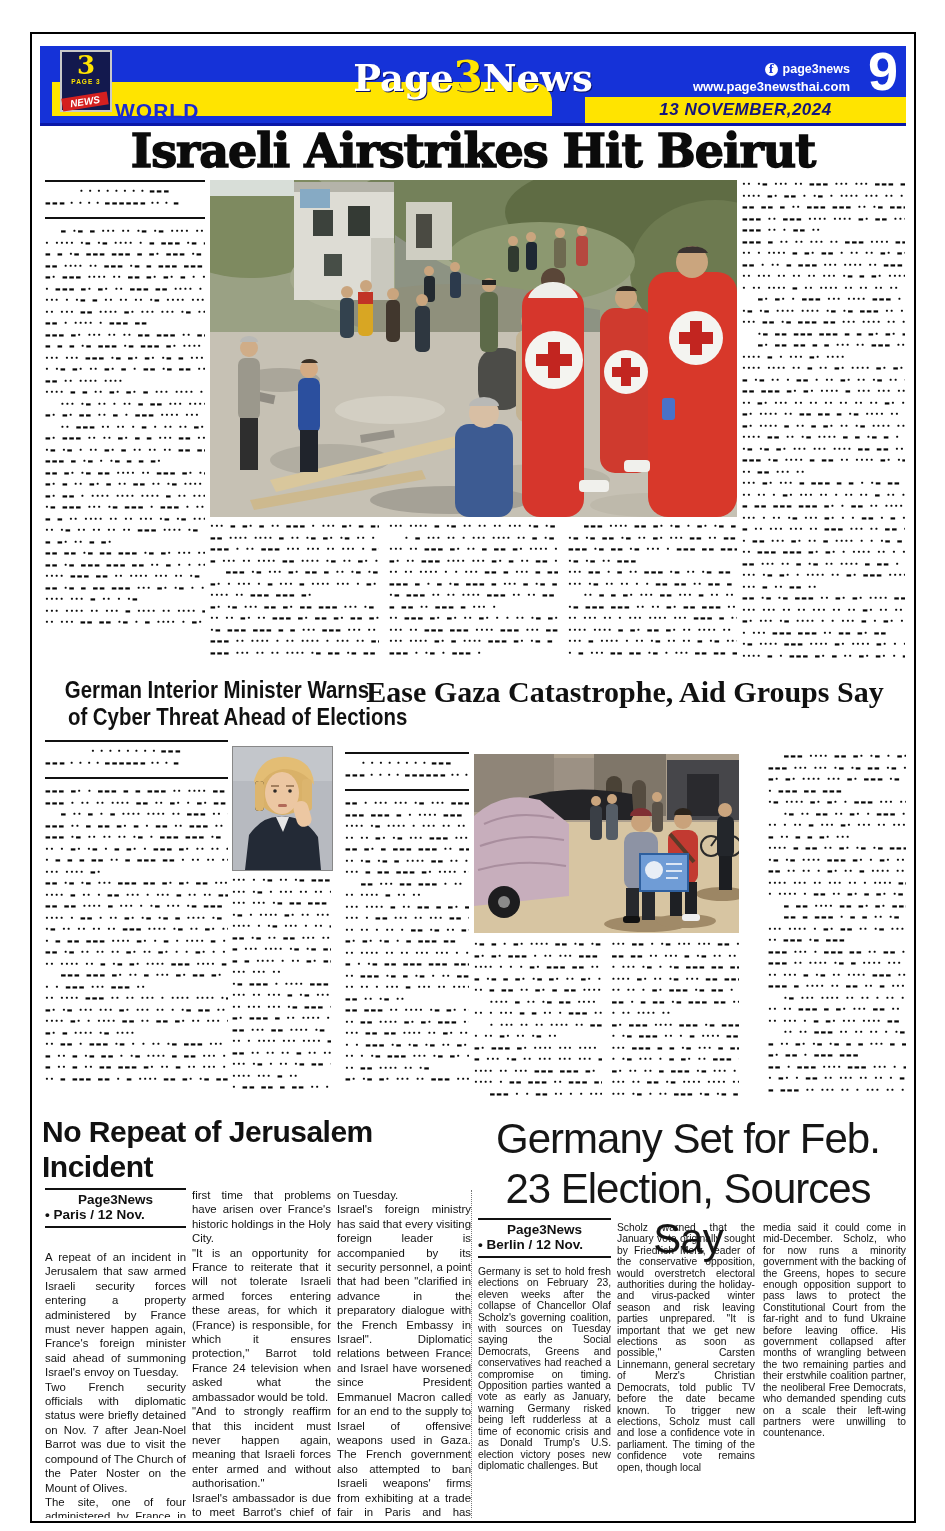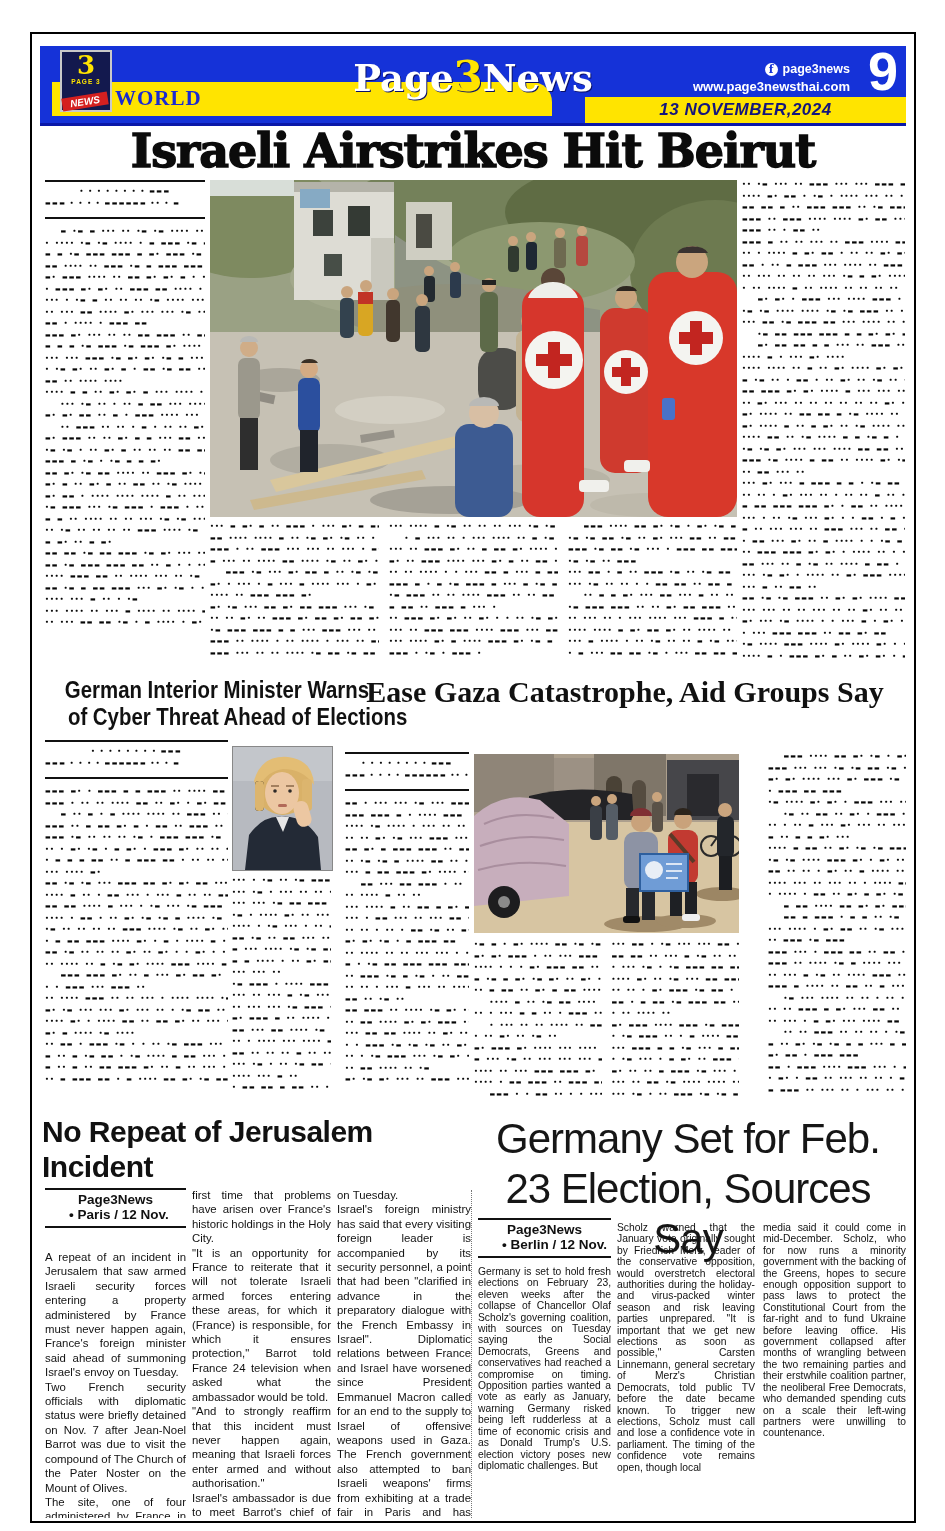--- a/index.html
+++ b/index.html
@@ -9,21 +9,21 @@
   .frame{left:30px;top:32px;width:882px;height:1487px;border:2px solid #000;}
 
   
   .banner{left:40px;top:46px;width:866px;height:77px;background:var(--blue,#1532d8);
           border-bottom:3px solid #0a18a8;}
   .yellow-left{position:absolute;left:12px;top:36px;width:500px;height:34px;
                background:var(--yellow,#ffe400);border-top-right-radius:20px;}
   .yellow-date{position:absolute;left:545px;top:51px;right:0;height:26px;
                background:var(--yellow,#ffe400);display:flex;align-items:center;justify-content:center;}
   .date-txt{font-weight:bold;font-size:17px;color:#14157c;letter-spacing:.5px;font-style:italic;}
-  .world{position:absolute;left:75px;top:40px;font-weight:bold;font-size:21px;color:#1a2ad2;letter-spacing:1px;font-family:Liberation Serif, serif;}
+  .world{position:absolute;left:75px;top:53px;font-weight:bold;font-size:21px;color:#1a2ad2;letter-spacing:1px;}
   .logo{position:absolute;left:20px;top:4px;width:48px;height:58px;background:#13194e;
         border:2px solid #c9c9c9;text-align:center;}
   .logo-3{color:var(--yellow,#ffe400);font-family:"DejaVu Serif",serif;font-weight:bold;font-size:26px;line-height:26px;}
   .logo-page{color:var(--yellow,#ffe400);font-size:6.5px;font-weight:bold;letter-spacing:1px;}
   .logo-ribbon{position:absolute;left:0px;bottom:2px;width:46px;height:13px;background:#d42020;
                transform:rotate(-9deg);color:#fff;font-style:italic;font-weight:bold;font-size:10px;line-height:13px;}
   .masthead{position:absolute;left:0;right:0;top:6px;text-align:center;
             font-family:"DejaVu Serif",serif;font-weight:bold;font-size:37px;color:#fff;
             text-shadow:1px 1px 0 #0a1066;}
   .masthead .m3{color:var(--yellow,#ffe400);font-size:42px;}
@@ -52,21 +52,21 @@
   .bg-line{font-family:"DejaVu Sans",sans-serif;font-weight:bold;font-size:6px;letter-spacing:1.4px;
            white-space:nowrap;overflow:hidden;height:12px;color:#060606;}
   .bg-line.c{text-align:center;}
 
   
   .bodycol{white-space:pre-line;text-align:justify;overflow:hidden;}
   .f-body{font-size:11.4px;line-height:14.4px;}
   .e-body{font-size:10.3px;line-height:11.4px;}
   .r-byline{border-top:2px solid #111;border-bottom:2px solid #111;padding:2px 0 4px 0;}
   .r-byline .src{text-align:center;font-weight:bold;font-size:13.5px;}
-  .r-byline .place{font-weight:bold;font-size:13.5px;margin-left:24px;}
+  .r-byline .place{font-weight:bold;font-size:13.5px;}
 
   .photo{overflow:hidden;}
   .photo svg{display:block;width:100%;height:100%;}
   .vrule{border-left:1px dotted #777;width:0;}
 
   .cols{display:flex;gap:10px;}
   .cols > div{flex:1;}
 </style>
 </head>
 <body>

